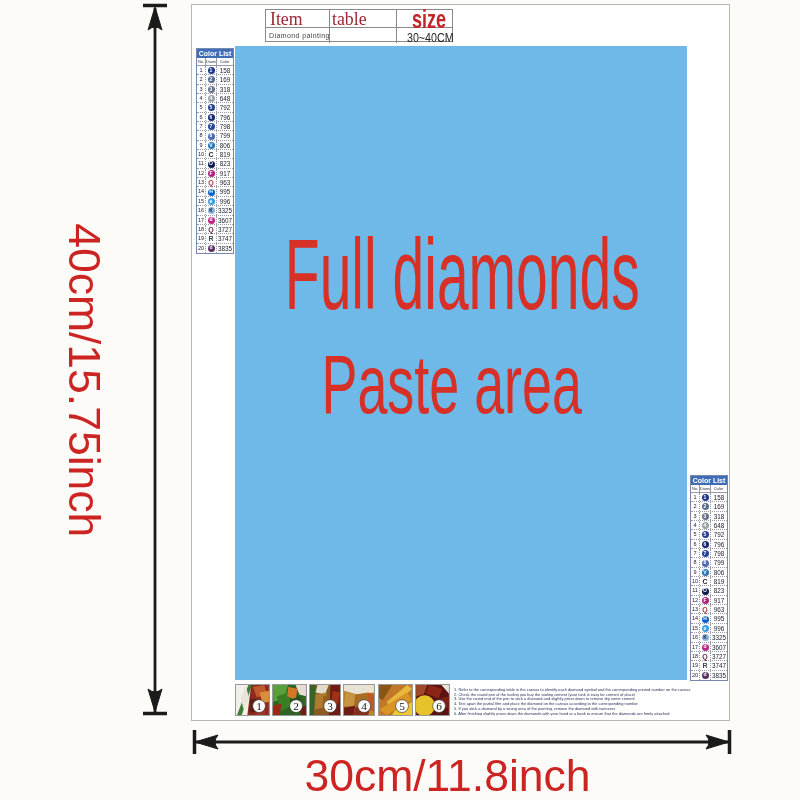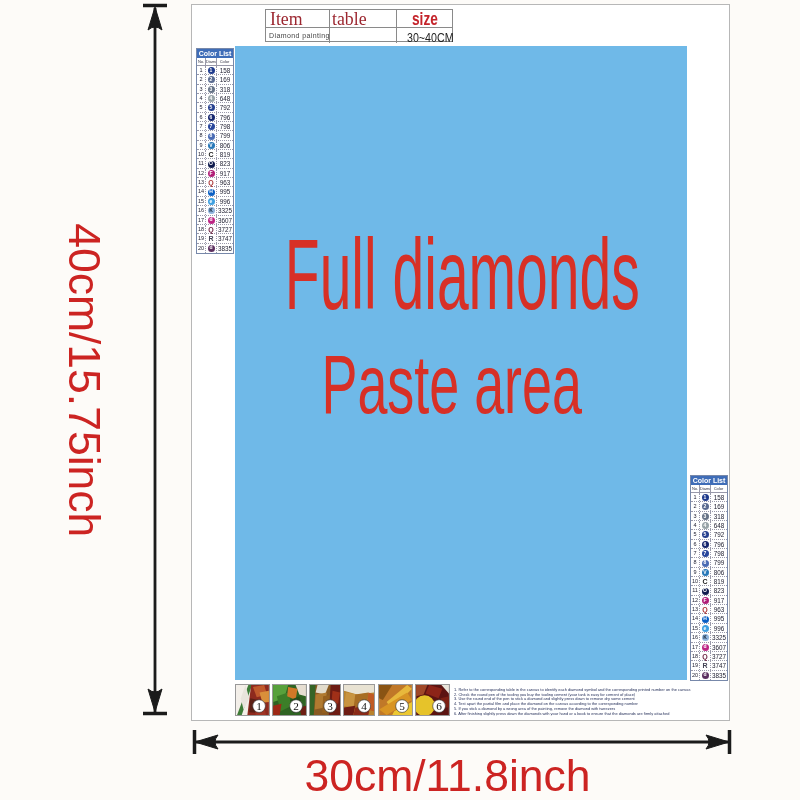--- a/index.html
+++ b/index.html
@@ -51,21 +51,21 @@
   <div class="hrow"></div>
 
   <div class="c1"></div>
 
   <div class="c2"></div>
 
   <span class="ith" style="left:4px;">Item</span>
 
   <span class="ith" style="left:66px;">table</span>
 
-  <span class="ith" style="left:146px; font-family:'Liberation Sans',sans-serif; font-size:19px; font-weight:bold; color:#c4232a;"><i style="display:inline-block; font-style:normal; transform:scaleX(0.72); transform-origin:0 50%;">size</i></span>
+  <span class="ith" style="left:146px; font-family:'Liberation Sans',sans-serif; font-size:25px; font-weight:bold; color:#c4232a;"><i style="display:inline-block; font-style:normal; transform:scaleX(0.72); transform-origin:0 50%;">size</i></span>
 
   <span style="position:absolute; left:3px; top:22px; font-size:7px; letter-spacing:0.4px; color:#444;">Diamond  painting</span>
 
   <span style="position:absolute; left:141px; top:19.5px; font-size:13px; color:#222;"><i style="display:inline-block; font-style:normal; transform:scaleX(0.82); transform-origin:0 50%;">30~40CM</i></span>
 </div>
 
 <div class="bigred" style="left:62px; top:224px; width:800px; font-size:100px; line-height:100px;"><span style="display:inline-block; transform:scaleX(0.570);">Full diamonds</span></div>
 
 <div class="bigred" style="left:52px; top:342.7px; width:800px; font-size:83px; line-height:83px;"><span style="display:inline-block; transform:scaleX(0.649);">Paste area</span></div>
 

